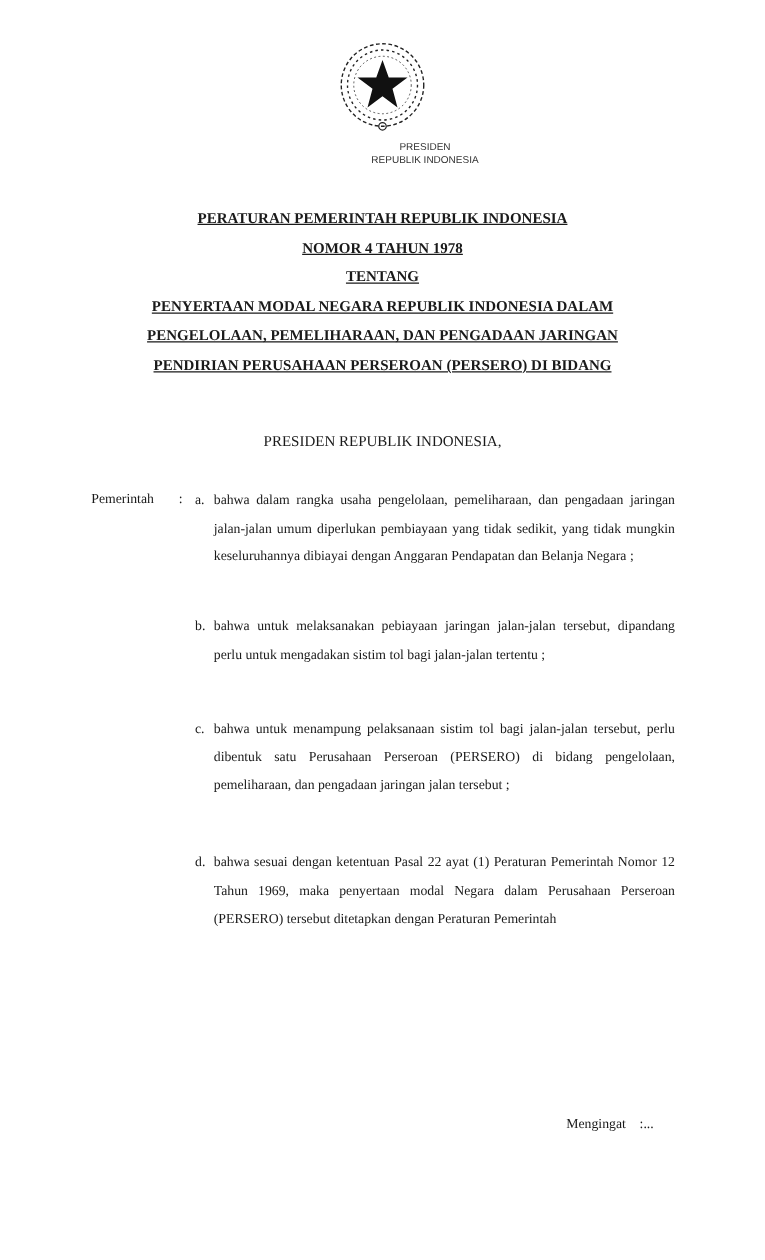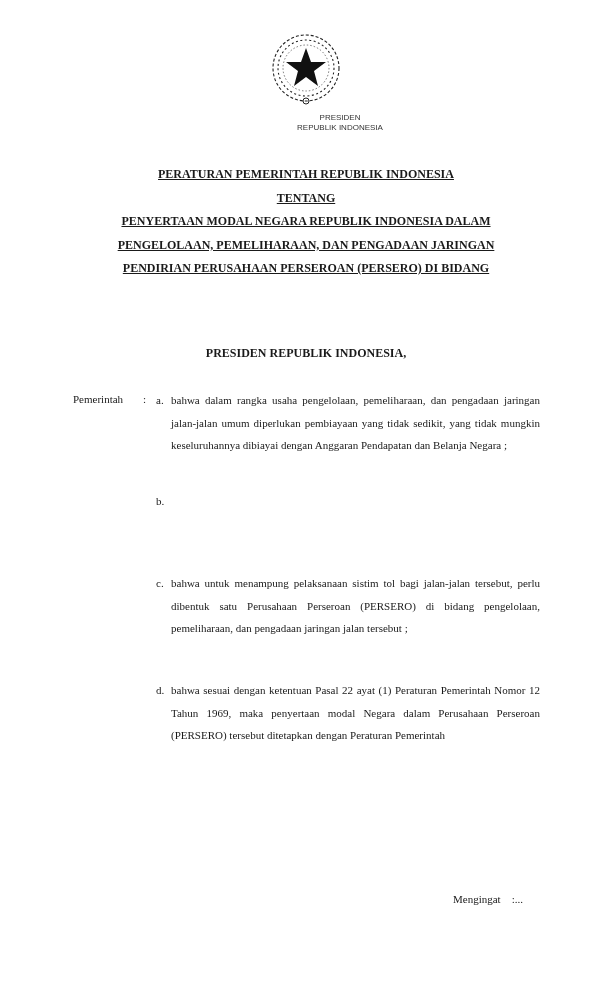--- a/index.html
+++ b/index.html
@@ -4,21 +4,21 @@
 <style>
   html, body { margin:0; padding:0; background:#ffffff; }
   body { width:612px; height:1008px; position:relative; overflow:hidden;
          font-family:"Liberation Serif", serif; color:#1a1a1a; }
   .emblem { position:absolute; left:268px; top:30px; width:76px; height:80px; }
   .emblem-caption { position:absolute; left:0; width:612px; text-align:center;
          font-family:"Liberation Sans", sans-serif; font-size:8px; color:#333; line-height:10px;padding-left:34px; }
   .title-block { position:absolute; left:0; width:612px; top:163px; text-align:center; }
   .title-line { font-weight:bold; font-size:12px; line-height:23.6px; white-space:nowrap;text-decoration:underline; }
   .president { position:absolute; left:0; width:612px; top:346px; text-align:center;
-         font-weight:bold; font-size:12px; }
+         font-weight:normal; font-size:12px; }
   .consider-label { position:absolute; left:73px; top:393px; font-size:11px; }
   .consider-colon { position:absolute; left:143px; top:393px; font-size:11px; }
   .item { position:absolute; left:171px; width:369px; font-size:11px; line-height:22.6px;
           text-align:justify; }
   .item-letter { position:absolute; left:-15px; top:0; }
   .footer-next { position:absolute; left:453px; top:893px; font-size:11px; white-space:pre; }
 </style>
 </head>
 <body>
 
@@ -30,37 +30,39 @@
   </g>
   <polygon fill="#111" points="38,18 43,32 58,32 46,41 50,56 38,47 26,56 30,41 18,32 33,32"></polygon>
   <circle cx="38" cy="71" r="3" fill="none" stroke="#222" stroke-width="1"></circle>
 </svg>
 
 <div class="emblem-caption" style="top:113px;">PRESIDEN</div>
 <div class="emblem-caption" style="top:123px;">REPUBLIK INDONESIA</div>
 
 <div class="title-block">
   <div class="title-line">PERATURAN PEMERINTAH REPUBLIK INDONESIA</div>
+  <div class="title-line">NOMOR 4 TAHUN 1978</div>
   <div class="title-line">TENTANG</div>
   <div class="title-line">PENYERTAAN MODAL NEGARA REPUBLIK INDONESIA DALAM</div>
   <div class="title-line">PENGELOLAAN, PEMELIHARAAN, DAN PENGADAAN JARINGAN</div>
   <div class="title-line">PENDIRIAN PERUSAHAAN PERSEROAN (PERSERO) DI BIDANG</div>
 </div>
 
 <div class="president">PRESIDEN REPUBLIK INDONESIA,</div>
 
 <div class="consider-label">Pemerintah</div>
 <div class="consider-colon">:</div>
 
 <div class="item" style="top:389px;">
   <span class="item-letter">a.</span>
   <span>bahwa dalam rangka usaha pengelolaan, pemeliharaan, dan pengadaan jaringan jalan-jalan umum diperlukan pembiayaan yang tidak sedikit, yang tidak mungkin keseluruhannya dibiayai dengan Anggaran Pendapatan dan Belanja Negara ;</span>
 </div>
 <div class="item" style="top:490px;">
   <span class="item-letter">b.</span>
+  <span>bahwa untuk melaksanakan pebiayaan jaringan jalan-jalan tersebut, dipandang perlu untuk mengadakan sistim tol bagi jalan-jalan tertentu ;</span>
 </div>
 <div class="item" style="top:572px;">
   <span class="item-letter">c.</span>
   <span>bahwa untuk menampung pelaksanaan sistim tol bagi jalan-jalan tersebut, perlu dibentuk satu Perusahaan Perseroan (PERSERO) di bidang pengelolaan, pemeliharaan, dan pengadaan jaringan jalan tersebut ;</span>
 </div>
 <div class="item" style="top:679px;">
   <span class="item-letter">d.</span>
   <span>bahwa sesuai dengan ketentuan Pasal 22 ayat (1) Peraturan Pemerintah Nomor 12 Tahun 1969, maka penyertaan modal Negara dalam Perusahaan Perseroan (PERSERO) tersebut ditetapkan dengan Peraturan Pemerintah</span>
 </div>
 

